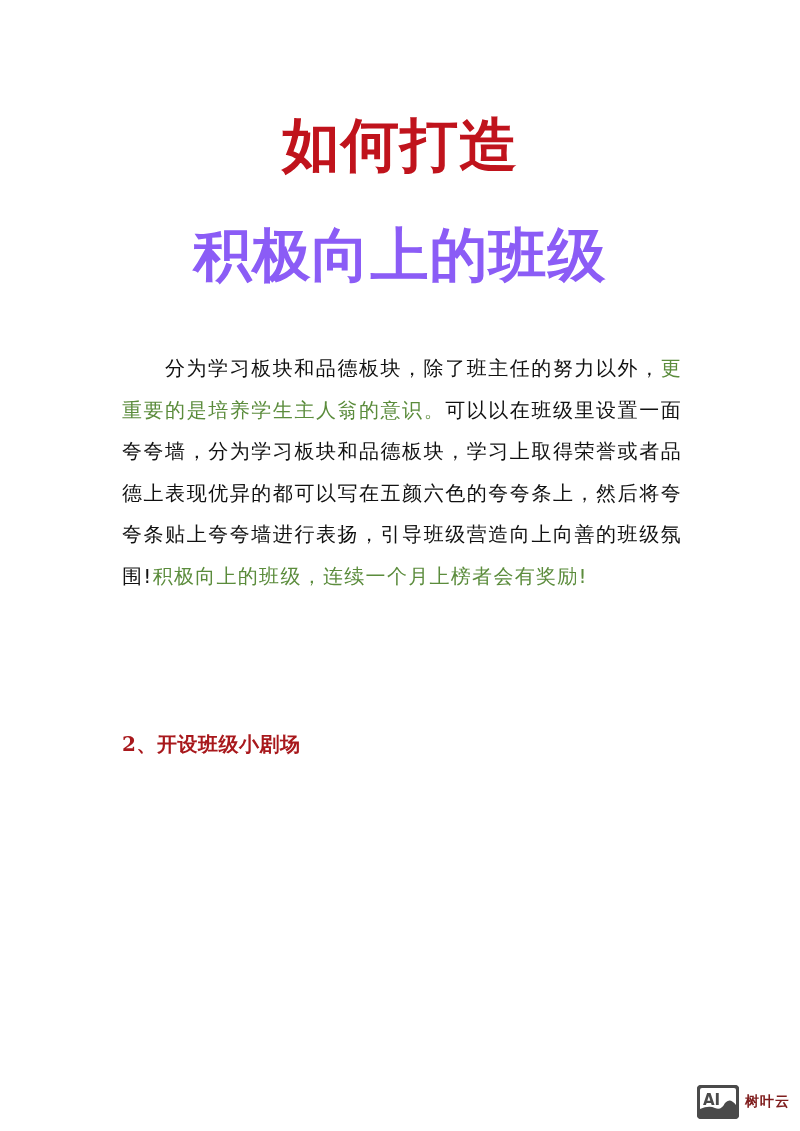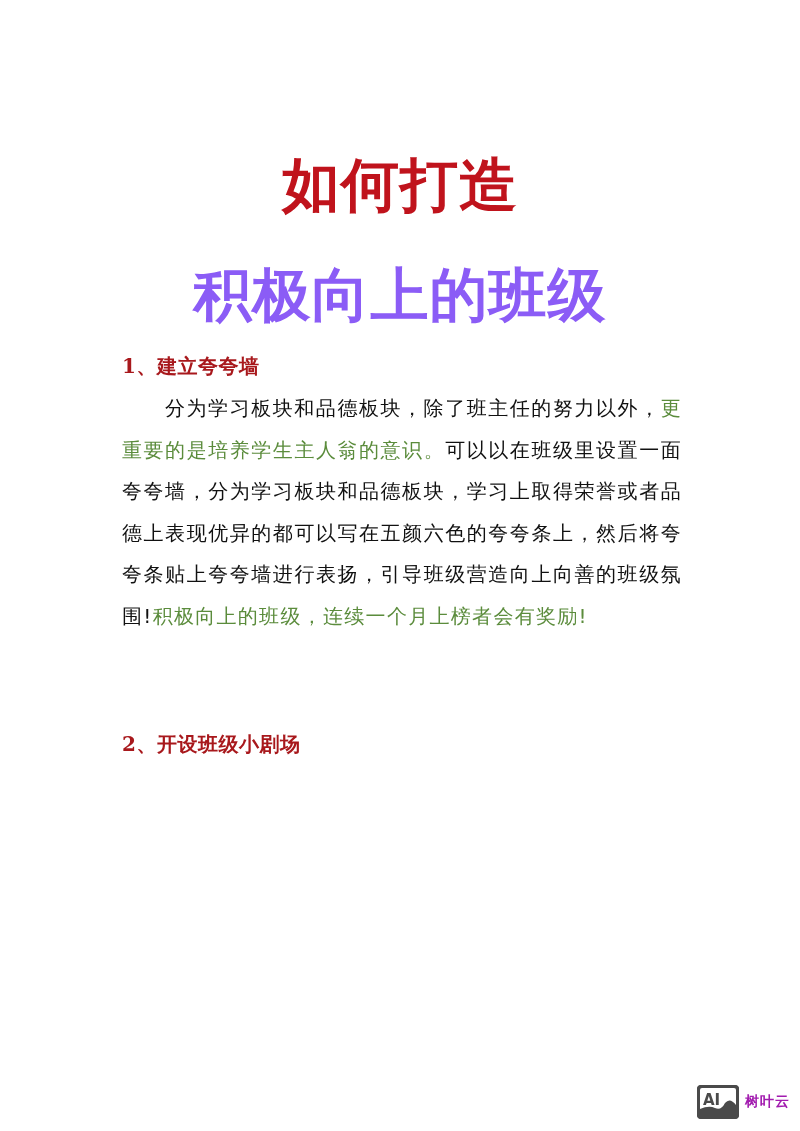--- a/index.html
+++ b/index.html
@@ -17,21 +17,20 @@
     .title {
       position: absolute;
       left: 0;
       width: 800px;
       text-align: center;
       font-family: "DejaVu Serif", "Liberation Serif", serif;
       font-weight: bold;
       font-size: 58px;
       line-height: 70px;
       letter-spacing: 1px;
-      margin-top: 40px;
     }
     .title-line-1 { top: 110px; color: #c0131c; }
     .title-line-2 { top: 220px; color: #8b5cf6; }
 
     .section {
       position: absolute;
       left: 122px;
       width: 560px;
     }
     .section-1 { top: 348px; }
@@ -72,32 +71,31 @@
       height: 34px;
       background: #4a4a4a;
       border-radius: 4px;
       position: relative;
       overflow: hidden;
     }
     .wm-badge svg { display: block; }
     .wm-text {
       font-size: 14px;
       font-weight: bold;
-      color: #a21caf;
+      color: #7f1d1d;
       letter-spacing: 1px;
     }
   </style>
 </head>
 <body>
 
 <div class="title title-line-1">如何打造</div>
 <div class="title title-line-2">积极向上的班级</div>
 
 <div class="section section-1">
-  <h2 class="section-heading">1、建立夸夸墙</h2>
   <p class="para"><span>分为学习板块和品德板块，除了班主任的努力以外，</span><span class="hl">更重要的是培养学生主人翁的意识。</span><span>可以以在班级里设置一面夸夸墙，分为学习板块和品德板块，学习上取得荣誉或者品德上表现优异的都可以写在五颜六色的夸夸条上，然后将夸夸条贴上夸夸墙进行表扬，引导班级营造向上向善的班级氛围!</span><span class="hl">积极向上的班级，连续一个月上榜者会有奖励!</span></p>
 </div>
 
 <div class="section section-2">
   <h2 class="section-heading">2、开设班级小剧场</h2>
 </div>
 
 <div class="watermark">
   <div class="wm-badge">
     <svg width="42" height="34" viewBox="0 0 42 34">

